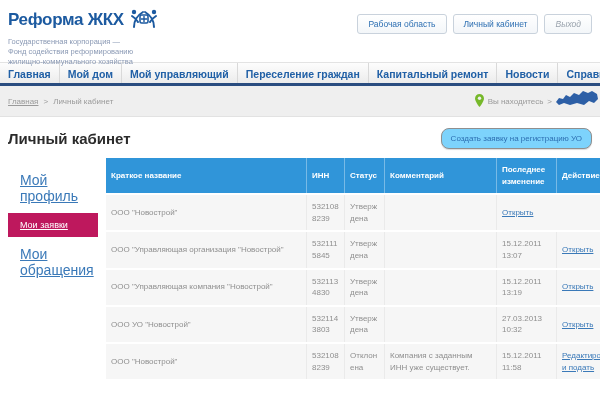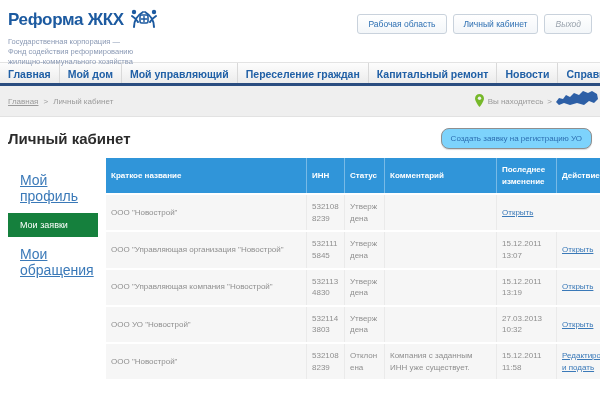--- a/index.html
+++ b/index.html
@@ -42,22 +42,22 @@
     padding:11px 8px 9px 8px; }
   .page-title { font-size:15px; font-weight:bold; color:#2b2b2b; }
   .create-btn { font-size:8px; color:#2d6fb2; background:#7dd3fc; border:1px solid #8f8f8f;
     border-radius:8px; padding:5px 9px; box-shadow:0 1px 1px rgba(0,0,0,0.15); }
 
   
   .content { display:flex; padding:0 8px; gap:8px; }
   .side { width:90px; flex:none; padding-top:8px; }
   .side-link { display:block; font-size:14px; color:#3a79b8; text-decoration:underline;
     padding:6px 0 6px 12px; }
-  .side-active { display:block; font-size:9px; color:#fff; background:#15803d;
-    padding:7px 0 7px 12px; margin:3px 0; }
+  .side-active { display:block; font-size:9px; color:#fff; background:#be185d;
+    padding:7px 0 7px 12px; margin:3px 0;text-decoration:underline; }
 
   
   .tbl { flex:1; }
   .trow { display:flex; align-items:center; }
   .thead { background:#3095d9; color:#fff; font-weight:bold; }
   .thead .cell { border-right:1px solid rgba(255,255,255,0.35); color:#fff; }
   .thead .cell:last-child { border-right:none; }
   .cell { font-size:8px; line-height:1.45; padding:6px 5px; color:#8f8f8f;
     align-self:stretch; display:flex; align-items:center; }
   .body-row { background:#f6f6f6; margin-top:2px; min-height:34px; }

